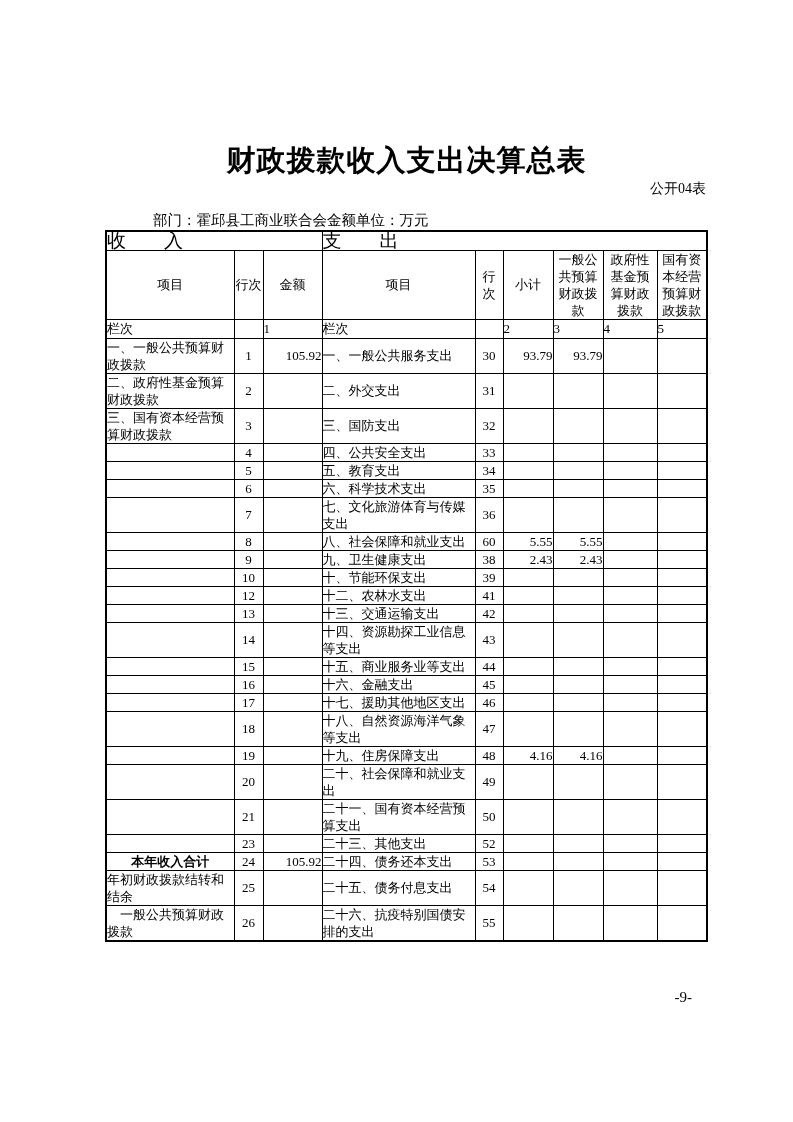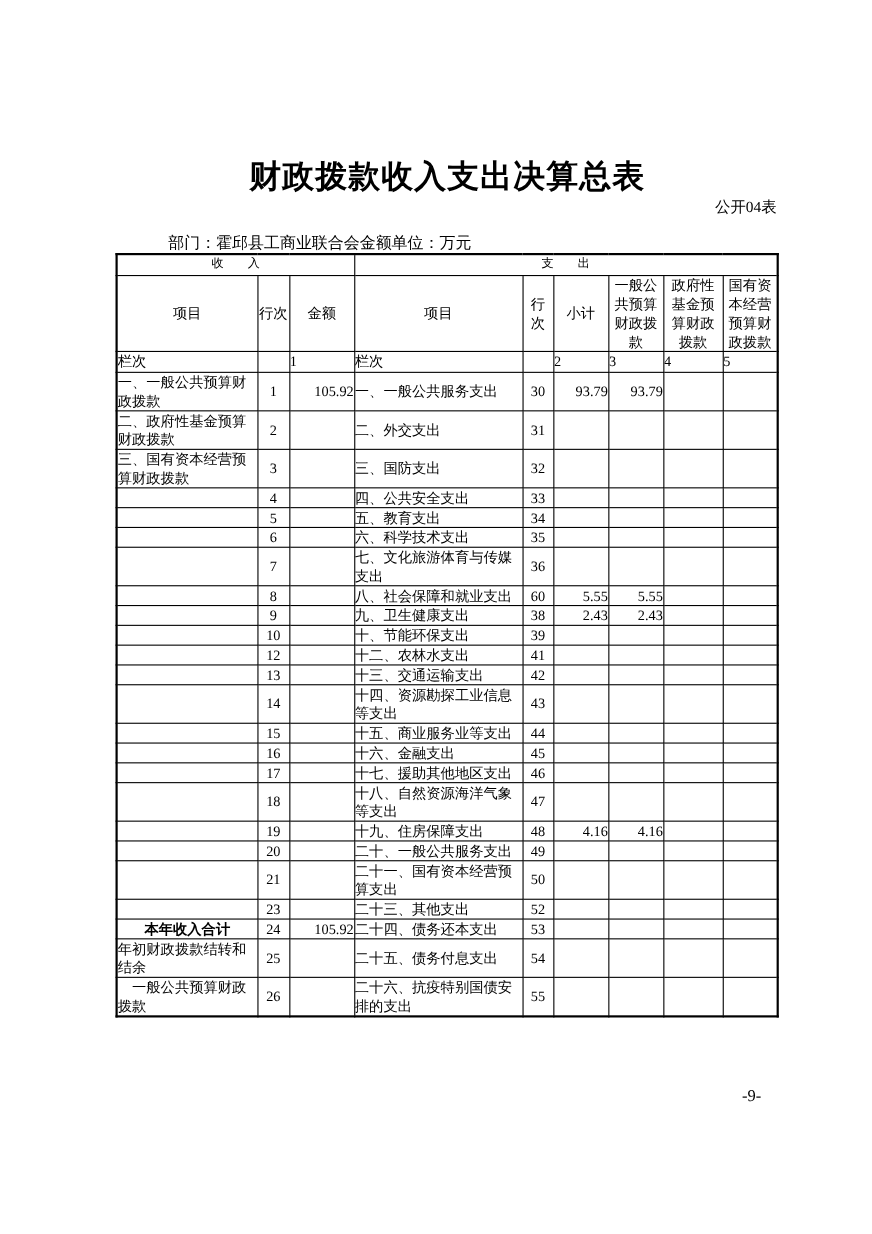--- a/index.html
+++ b/index.html
@@ -36,21 +36,21 @@
   table.fiscal th, table.fiscal td {
     border: 1px solid #000;
     font-weight: normal;
     font-size: 13px;
     line-height: 17px;
     padding: 0;
     vertical-align: middle;
     word-break: break-all;
     overflow: hidden;
   }
-  tr.grp th { height: 19px; font-size: 11px; text-align: center; }
+  tr.grp th { height: 19px; font-size: 19px; text-align: left; }
   tr.colh th { height: 67px; text-align: center; padding: 0 1px; }
   tr.colh th.nowrap { white-space: nowrap; padding: 0; }
   tr.colh th.vert { padding: 0 7px; }
   tr.idx td { height: 19px; text-align: left; }
   tbody.data td { height: 18px; }
   td.item { text-align: left; padding: 0 2px; }
   td.num  { text-align: center; }
   td.amt  { text-align: right; padding: 0 1px 0 0; }
   td.item.total  { font-weight: bold; text-align: center; margin-left: 40px; }
   td.item.indent { text-indent: 13px; }
@@ -305,21 +305,21 @@
         <td class="num">48</td>
         <td class="amt">4.16</td>
         <td class="amt">4.16</td>
         <td class="amt"></td>
         <td class="amt"></td>
       </tr>
       <tr>
         <td class="item"></td>
         <td class="num">20</td>
         <td class="amt"></td>
-        <td class="item">二十、一般公共服务支出</td>
+        <td class="item">二十、社会保障和就业支出</td>
         <td class="num">49</td>
         <td class="amt"></td>
         <td class="amt"></td>
         <td class="amt"></td>
         <td class="amt"></td>
       </tr>
       <tr>
         <td class="item"></td>
         <td class="num">21</td>
         <td class="amt"></td>

